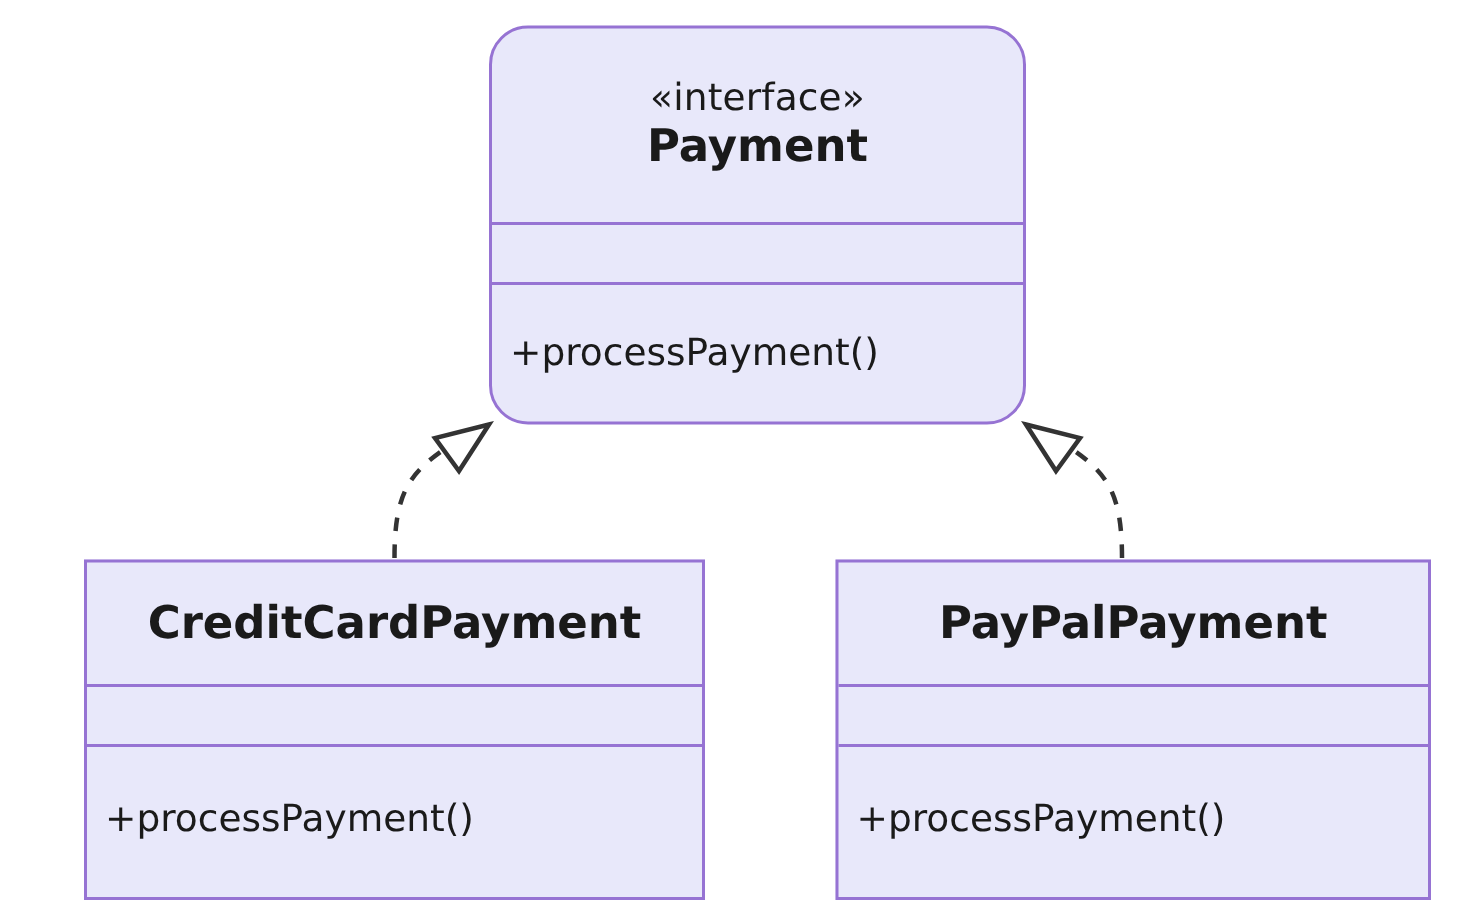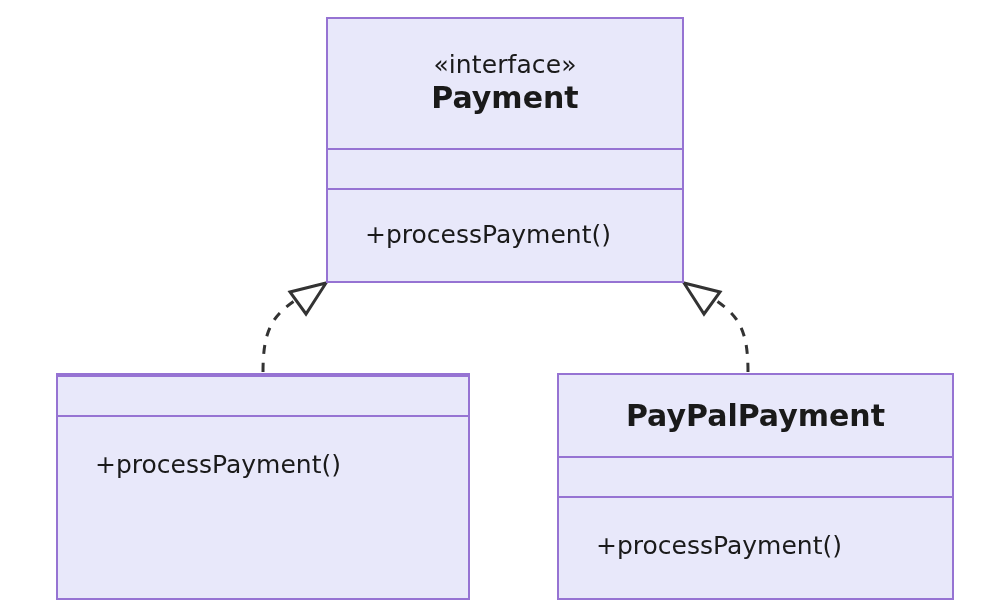--- a/index.html
+++ b/index.html
@@ -50,21 +50,21 @@
     align-items: center;
     justify-content: center;
   }
   .compartment.attributes {
     
   }
   .compartment.operations {
     display: flex;
     flex-direction: column;
     justify-content: center;
-    padding-left: 37px;
+    padding-left: 12px;
   }
   .stereotype {
     font-size: 25px;
     font-weight: 400;
     color: #1a1a1a;
     line-height: 1.15;
     letter-spacing: 0.1px;
   }
   .class-name {
     font-size: 30px;
@@ -79,20 +79,21 @@
     line-height: 1.2;
     text-align: left;
     white-space: nowrap;
   }
   
   #box-payment {
     left: 326px;
     top: 17px;
     width: 358px;
     height: 266px;
+    border-radius: 26px;
   }
   #box-payment .header      { height: 129px; }
   #box-payment .attributes  { height: 40px; }
   #box-payment .operations  { height: 91px; }
 
   #box-creditcardpayment {
     left: 56px;
     top: 373px;
     width: 414px;
     height: 227px;
@@ -134,20 +135,23 @@
       <div class="stereotype">«interface»</div>
       <div class="class-name">Payment</div>
     </div>
     <div class="compartment attributes divided"></div>
     <div class="compartment operations divided">
       <div class="operation">+processPayment()</div>
     </div>
   </div>
 
   <div class="uml-class" id="box-creditcardpayment">
+    <div class="compartment header">
+      <div class="class-name">CreditCardPayment</div>
+    </div>
     <div class="compartment attributes divided"></div>
     <div class="compartment operations divided">
       <div class="operation">+processPayment()</div>
     </div>
   </div>
 
   <div class="uml-class" id="box-paypalpayment">
     <div class="compartment header">
       <div class="class-name">PayPalPayment</div>
     </div>

